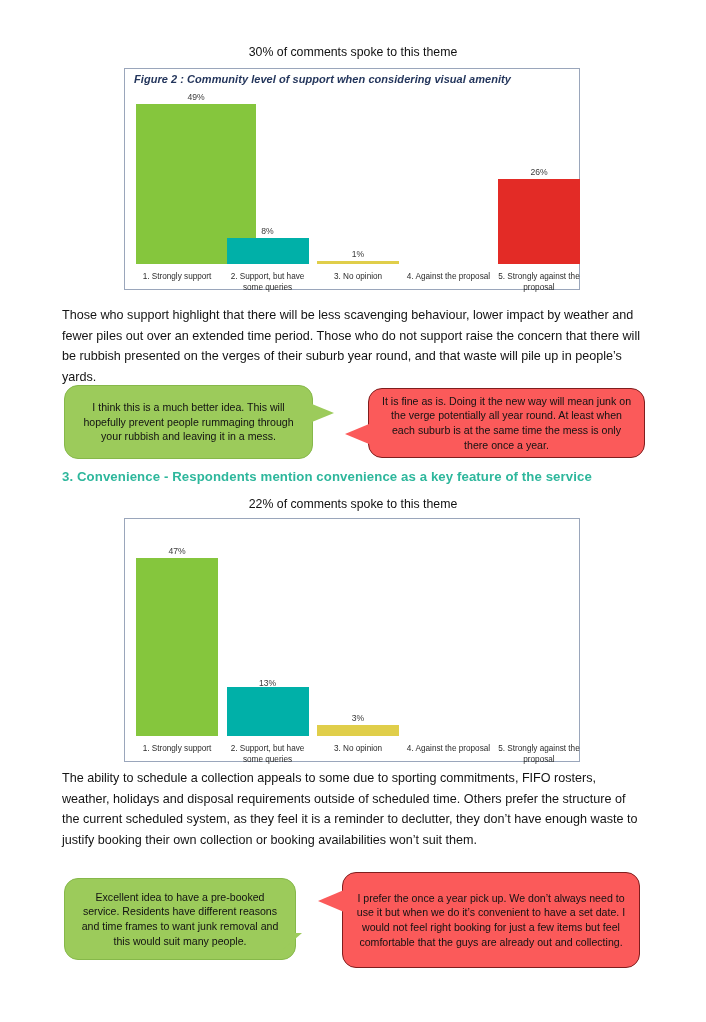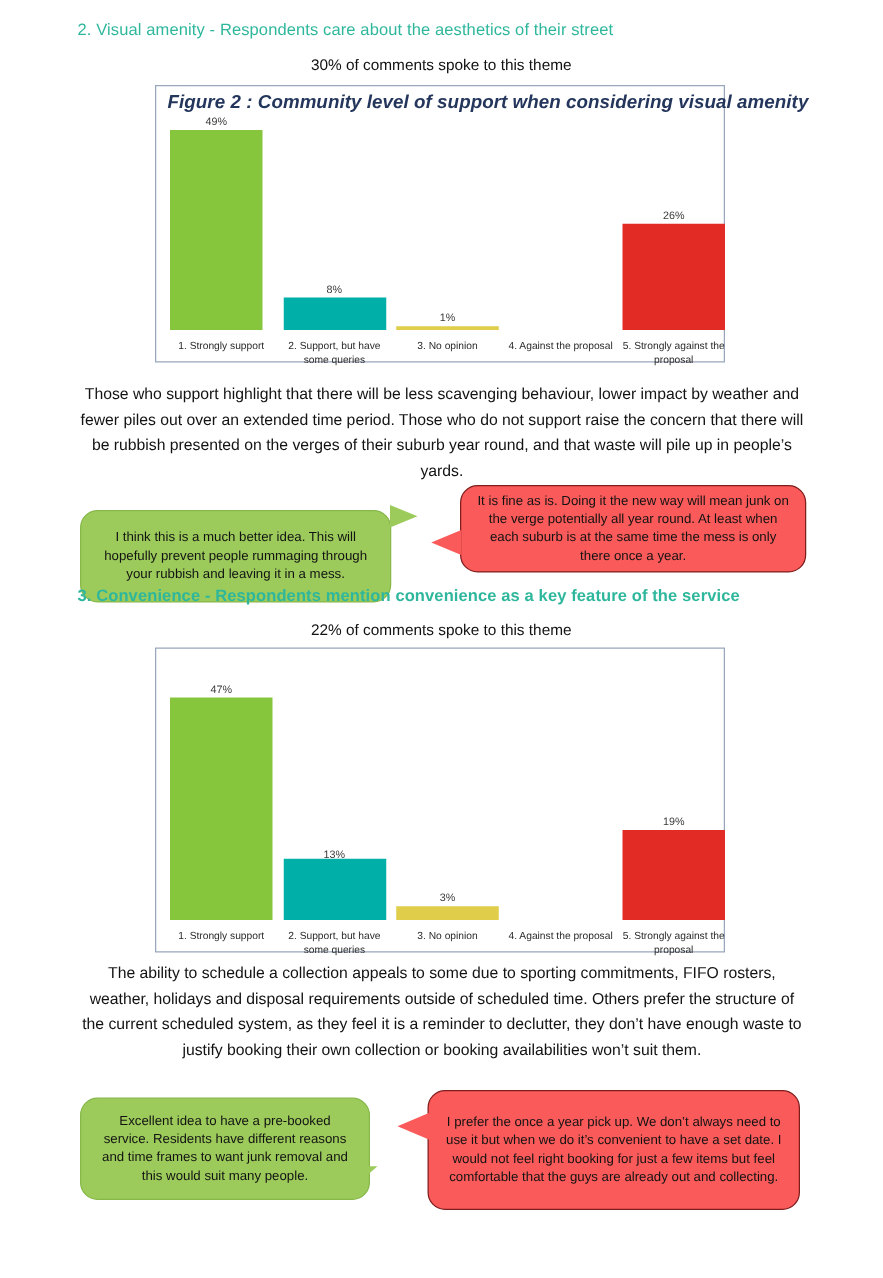--- a/index.html
+++ b/index.html
@@ -46,21 +46,21 @@
   .chart-frame {
     position: absolute;
     box-sizing: border-box;
     border: 1px solid #9aa6bb;
     background: #ffffff;
   }
   .chart-title {
     position: absolute;
     left: 9px;
     top: 4px;
-    font-size: 15px;
+    font-size: 11px;
     font-style: italic;
     font-weight: bold;
     color: #24365c;
     letter-spacing: 0.05px;
     white-space: nowrap;
   }
   .plot-area {
     position: absolute;
     left: 0;
     right: 0;
@@ -98,21 +98,21 @@
   }
 
   
   .body-par {
     position: absolute;
     left: 62px;
     width: 583px;
     font-size: 12.6px;
     line-height: 20.6px;
     color: #131313;
-    text-align: center;
+    text-align: left;
   }
 
   
   .bubble {
     position: absolute;
     box-sizing: border-box;
     border-radius: 14px;
     display: flex;
     align-items: center;
     justify-content: center;
@@ -153,28 +153,27 @@
     border-top: 11px solid transparent;
     border-bottom: 11px solid transparent;
     border-right: 26px solid #fb5a5a;
   }
 </style>
 </head>
 <body>
 
 <div class="page">
 
-  <div class="section-heading" style="top:16px;">2.  Visual amenity - Respondents care about the aesthetics of their street</div>
 
   <div class="theme-line indent-1" style="top:45px;">30% of comments spoke to this theme</div>
 
   <div class="chart-frame" id="chart1" style="left:124px; top:68px; width:456px; height:222px;">
     <div class="chart-title">Figure 2 : Community level of support when considering visual amenity</div>
     <div class="plot-area" id="plot1" style="top:22px; height:173px;">
-        <div class="bar-slot" style="left: 11px; width: 74px;">
+        <div class="bar-slot" style="left: 11px; width: 90px; padding-left: 30px;">
           <div class="bar" style="height: 159.943px; background: rgb(133, 198, 61);"></div>
           <div class="bar-value" style="bottom: 161.943px;">49%</div>
         </div>
         <div class="bar-slot" style="left: 101.5px; width: 82px;">
           <div class="bar" style="height: 26.1132px; background: rgb(0, 176, 168);"></div>
           <div class="bar-value" style="bottom: 28.1132px;">8%</div>
         </div>
         <div class="bar-slot" style="left: 192px; width: 82px;">
           <div class="bar" style="height: 3.26415px; background: rgb(224, 206, 74);"></div>
           <div class="bar-value" style="bottom: 5.26415px;">1%</div>
@@ -188,21 +187,21 @@
         <div class="cat-label" style="left: 7px; width: 90px; top: 3px;">1. Strongly support</div>
         <div class="cat-label" style="left: 97.5px; width: 90px; top: 3px;">2. Support, but have some queries</div>
         <div class="cat-label" style="left: 188px; width: 90px; top: 3px;">3. No opinion</div>
         <div class="cat-label" style="left: 278.5px; width: 90px; top: 3px;">4. Against the proposal</div>
         <div class="cat-label" style="left: 369px; width: 90px; top: 3px;">5. Strongly against the proposal</div>
       </div>
   </div>
 
   <div class="body-par" style="top:305px;">Those who support highlight that there will be less scavenging behaviour, lower impact by weather and fewer piles out over an extended time period. Those who do not support raise the concern that there will be rubbish presented on the verges of their suburb year round, and that waste will pile up in people’s yards.</div>
 
-  <div class="bubble green" style="left:64px; top:408px; width:249px; height:74px;">I think this is a much better idea. This will hopefully prevent people rummaging through your rubbish and leaving it in a mess.</div>
+  <div class="bubble green" style="left:64px; top:385px; width:249px; height:74px;">I think this is a much better idea. This will hopefully prevent people rummaging through your rubbish and leaving it in a mess.</div>
   <div class="tail tail-right-green" style="left:312px; top:404px;"></div>
 
   <div class="bubble red" style="left:368px; top:388px; width:277px; height:70px;">It is fine as is. Doing it the new way will mean junk on the verge potentially all year round. At least when each suburb is at the same time the mess is only there once a year.</div>
   <div class="tail tail-left-red" style="left:345px; top:424px;"></div>
 
   <div class="section-heading" style="top:469px;font-weight:bold;">3. Convenience - Respondents mention convenience as a key feature of the service</div>
 
   <div class="theme-line indent-2" style="top:497px;">22% of comments spoke to this theme</div>
 
   <div class="chart-frame" id="chart2" style="left:124px; top:518px; width:456px; height:244px;">
@@ -211,24 +210,20 @@
           <div class="bar" style="height: 177.863px; background: rgb(133, 198, 61);"></div>
           <div class="bar-value" style="bottom: 179.863px;">47%</div>
         </div>
         <div class="bar-slot" style="left: 101.5px; width: 82px;">
           <div class="bar" style="height: 49.1961px; background: rgb(0, 176, 168);"></div>
           <div class="bar-value" style="bottom: 48px;">13%</div>
         </div>
         <div class="bar-slot" style="left: 192px; width: 82px;">
           <div class="bar" style="height: 11.3529px; background: rgb(224, 206, 74);"></div>
           <div class="bar-value" style="bottom: 13.3529px;">3%</div>
-        </div>
-        <div class="bar-slot" style="left: 373px; width: 82px;">
-          <div class="bar" style="height: 71.902px; background: rgb(227, 43, 38);"></div>
-          <div class="bar-value" style="bottom: 73.902px;">19%</div>
         </div>
       </div>
     <div class="cat-labels" id="cats2" style="top:222px; height:22px;">
         <div class="cat-label" style="left: 7px; width: 90px; top: 3px;">1. Strongly support</div>
         <div class="cat-label" style="left: 97.5px; width: 90px; top: 3px;">2. Support, but have some queries</div>
         <div class="cat-label" style="left: 188px; width: 90px; top: 3px;">3. No opinion</div>
         <div class="cat-label" style="left: 278.5px; width: 90px; top: 3px;">4. Against the proposal</div>
         <div class="cat-label" style="left: 369px; width: 90px; top: 3px;">5. Strongly against the proposal</div>
       </div>
   </div>

